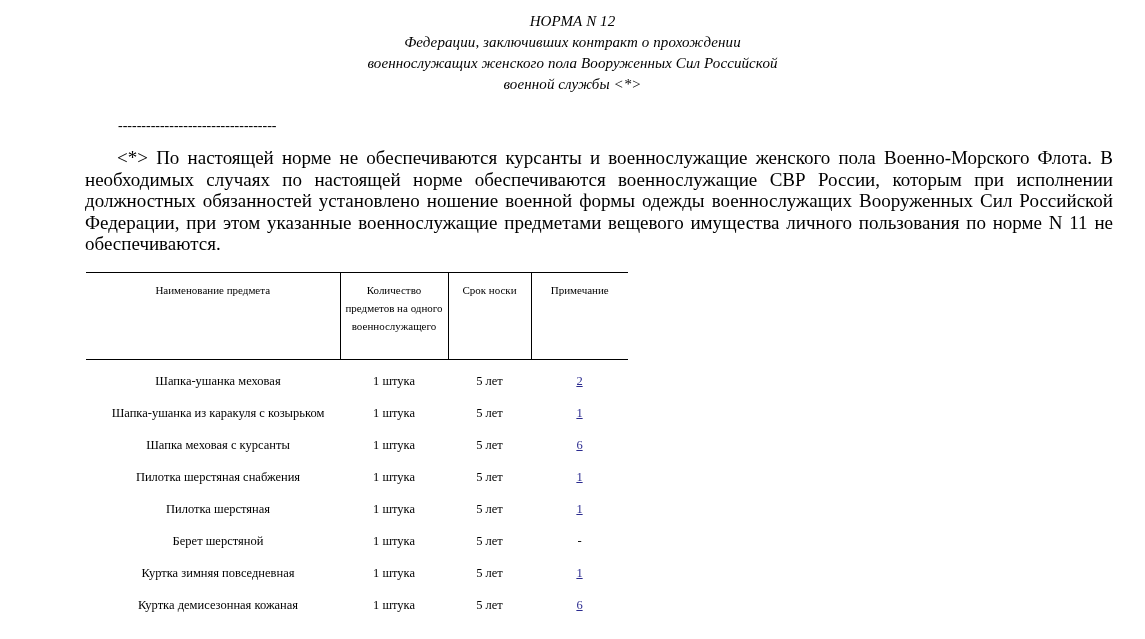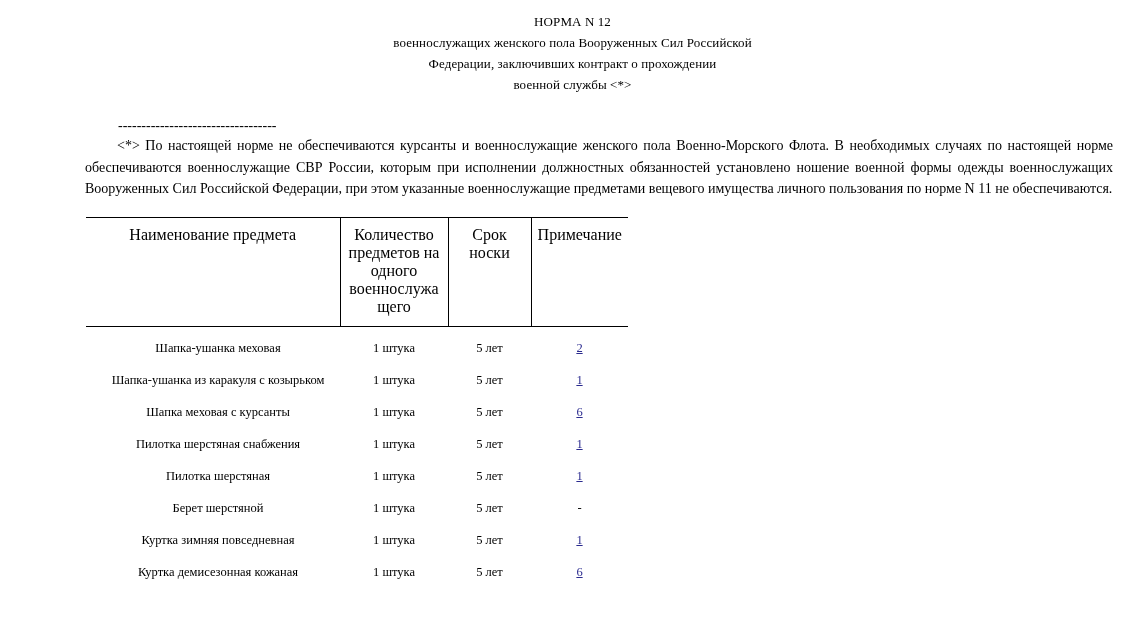--- a/index.html
+++ b/index.html
@@ -23,49 +23,50 @@
     height: 639px;
     box-sizing: border-box;
   }
 
   
   .title-block {
     padding-top: 11px;
     text-align: center;
   }
   .title-line {
-    font-size: 13px;
+    font-size: 15px;
     line-height: 21px;
     letter-spacing: 0.1px;
+    font-style: italic;
   }
   .title-line.main {
     margin-bottom: 0;
   }
 
   
   .sep-wrap {
     margin-top: 24px;
     padding-left: 118px;
   }
   .sep-dashes {
     font-size: 14px;
     line-height: 14px;
     letter-spacing: 0px;
     white-space: nowrap;
     font-family: "Liberation Serif", "DejaVu Serif", serif;
   }
 
   
   .footnote {
-    margin-top: 2px;
+    margin-top: 14px;
     padding-left: 85px;
     padding-right: 32px;
     text-align: justify;
     text-indent: 32px;
-    font-size: 14px;
+    font-size: 19px;
     line-height: 21.5px;
     hyphens: none;
   }
 
   
   .tbl-wrap {
     margin-top: 17px;
     padding-left: 86px;
   }
   table.norm {
@@ -74,21 +75,21 @@
     table-layout: fixed;
     font-size: 12px;
   }
   table.norm col.c-name  { width: 254px; }
   table.norm col.c-qty   { width: 108px; }
   table.norm col.c-term  { width: 83px; }
   table.norm col.c-note  { width: 97px; }
 
   table.norm thead th {
     font-weight: normal;
-    font-size: 16px;
+    font-size: 11px;
     line-height: 18px;
     text-align: center;
     vertical-align: top;
     padding: 8px 4px 10px 4px;
     border-top: 1.6px solid #000;
     border-bottom: 1.6px solid #000;
     border-left: 1px solid #000;
     height: 87px;
     box-sizing: border-box;
     word-wrap: break-word;
@@ -135,22 +136,22 @@
     color: #000;
   }
 </style>
 </head>
 <body>
 
 <div class="page">
 
   <div class="title-block">
     <div class="title-line main">НОРМА N 12</div>
+    <div class="title-line">Федерации, заключивших контракт о прохождении</div>
     <div class="title-line">военнослужащих женского пола Вооруженных Сил Российской</div>
-    <div class="title-line">Федерации, заключивших контракт о прохождении</div>
     <div class="title-line">военной службы &lt;*&gt;</div>
   </div>
 
   <div class="sep-wrap">
     <div class="sep-dashes">----------------------------------</div>
   </div>
 
   <div class="footnote">&lt;*&gt; По настоящей норме не обеспечиваются курсанты и военнослужащие женского пола Военно-Морского Флота. В необходимых случаях по настоящей норме обеспечиваются военнослужащие СВР России, которым при исполнении должностных обязанностей установлено ношение военной формы одежды военнослужащих Вооруженных Сил Российской Федерации, при этом указанные военнослужащие предметами вещевого имущества личного пользования по норме N 11 не обеспечиваются.</div>
 
   <div class="tbl-wrap">

